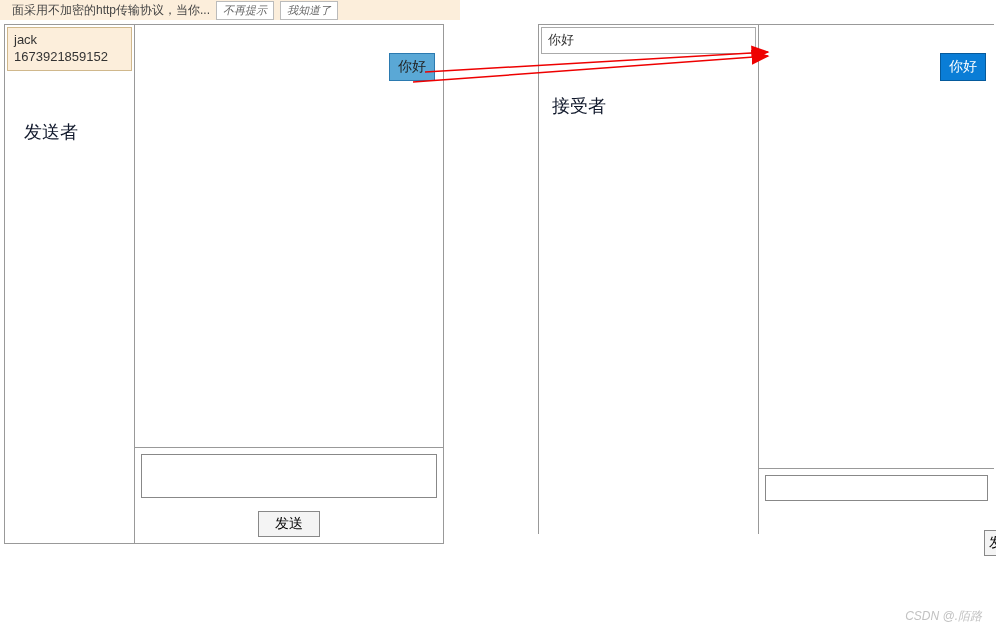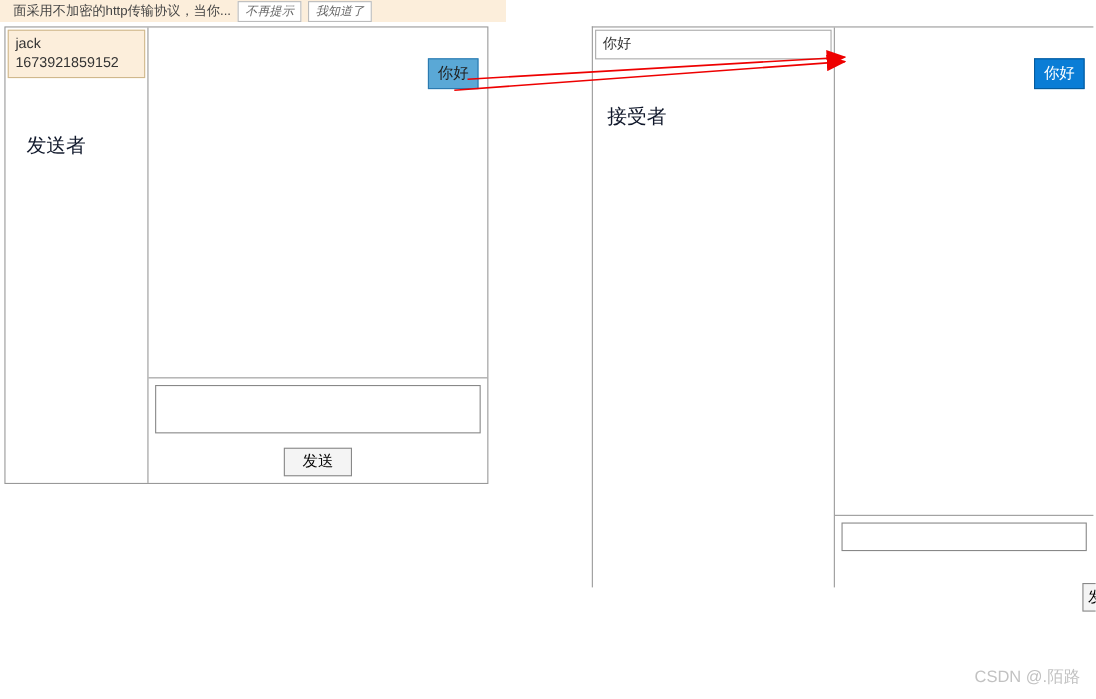--- a/index.html
+++ b/index.html
@@ -32,21 +32,21 @@
       font-size: 11px;
       color: #666;
       font-style: italic;
     }
     .chat-window {
       position: absolute;
       border: 1px solid #999;
       background: #fff;
       display: flex;
     }
-    .chat-left { top: 24px; left: 4px; width: 440px; height: 416px; }
+    .chat-left { top: 24px; left: 4px; width: 440px; height: 520px; }
     .chat-right { top: 24px; left: 538px; width: 456px; height: 510px; border-right: none; border-bottom: none;}
     .sidebar {
       width: 130px;
       border-right: 1px solid #999;
       padding: 0;
     }
     .sidebar-item {
       background: #fceedb;
       border: 1px solid #d0b88c;
       padding: 4px 6px;
@@ -111,22 +111,23 @@
     svg.arrows {
       position: absolute;
       top: 0; left: 0;
       width: 996px; height: 635px;
       pointer-events: none;
     }
     .watermark {
       position: absolute;
       bottom: 10px; right: 14px;
       color: #c2c2c2;
-      font-size: 15px;
+      font-size: 12px;
       font-family: sans-serif;
+      font-style: italic;
     }
     .right-send {
       position: absolute;
       top: 530px; left: 984px;
       border: 1px solid #888;
       background: #f4f4f4;
       padding: 3px 4px;
       font-size: 14px;
     }
     .chat-right .input-row { border-top: 1px solid #999; padding: 6px 6px 30px 6px;}

